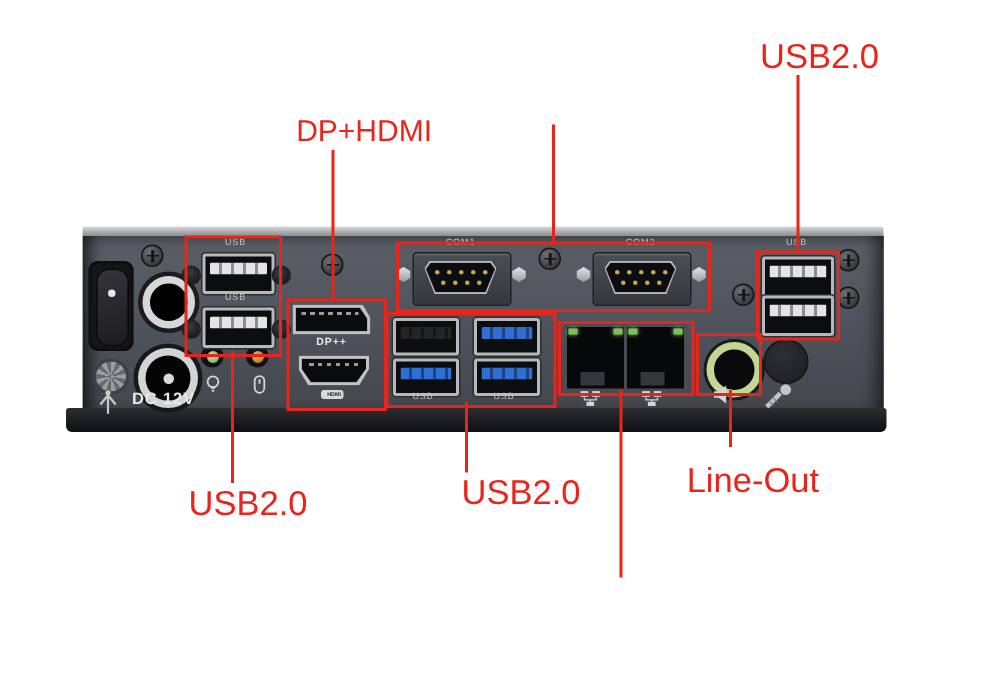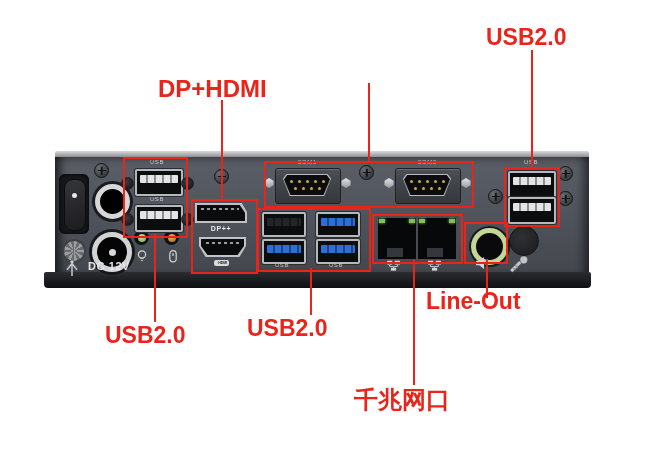--- a/index.html
+++ b/index.html
@@ -84,22 +84,22 @@
   .dp-black{clip-path:polygon(0 0,89% 0,100% 48%,100% 100%,0 100%);background:#0b0c0e;}
   .hdmi-metal{clip-path:polygon(0 0,100% 0,100% 45%,86% 100%,14% 100%,0 45%);background:#c2c3c6;}
   .hdmi-black{clip-path:polygon(0 0,100% 0,100% 43%,85% 100%,15% 100%,0 43%);background:#0a0b0d;}
   .contacts{position:absolute;background-image:repeating-linear-gradient(90deg,#9a9b9e 0 3px,transparent 3px 6px);height:2px;}
   .hdmi-pill{width:15px;height:6px;border-radius:2px;background:#d9dadc;overflow:hidden;}
   .hdmi-pill span{display:block;font-size:8px;line-height:6px;color:#2a2b2e;font-weight:bold;transform:scale(.45);transform-origin:50% 50%;text-align:center;}
 
   
   .red-rect{border:2px solid #e8241b;}
   .red-vline{width:2px;background:#e8241b;}
-  .ann{color:#e8241b;font-weight:700;text-align:left;white-space:nowrap;}
-  .ann-24{font-size:24px;line-height:25px;}
+  .ann{color:#e8241b;font-weight:400;text-align:right;white-space:nowrap;}
+  .ann-24{font-size:20px;line-height:25px;}
   .ann-23{font-size:23px;line-height:25px;}
 </style>
 </head>
 <body>
 
 <div class="stage">
 
   <div class="abs chassis-top"></div>
   <div class="abs chassis-face"></div>
   <div class="abs chassis-bottom"></div>
@@ -258,16 +258,15 @@
   <div class="abs red-vline" style="left:310px;top:268px;height:47px;"></div>
   <div class="abs red-vline" style="left:413px;top:260px;height:125px;"></div>
   <div class="abs red-vline" style="left:486px;top:260px;height:38px;"></div>
 
   <div class="abs ann ann-24" style="left:158px;top:76px;width:130px;">DP+HDMI</div>
   <div class="abs ann ann-23" style="left:486px;top:25px;width:100px;">USB2.0</div>
   <div class="abs ann ann-23" style="left:105px;top:323px;width:100px;">USB2.0</div>
   <div class="abs ann ann-23" style="left:247px;top:316px;width:140px;">
     <div>USB2.0</div>
   </div>
-  <div class="abs ann ann-24" style="left:354px;top:387px;width:140px;">千兆网口</div>
-  <div class="abs ann ann-23" style="left:426px;top:289px;width:120px;">Line-Out</div>
+  <div class="abs ann ann-23" style="left:426px;top:308px;width:120px;">Line-Out</div>
 
 </div>
 
 </body></html>

